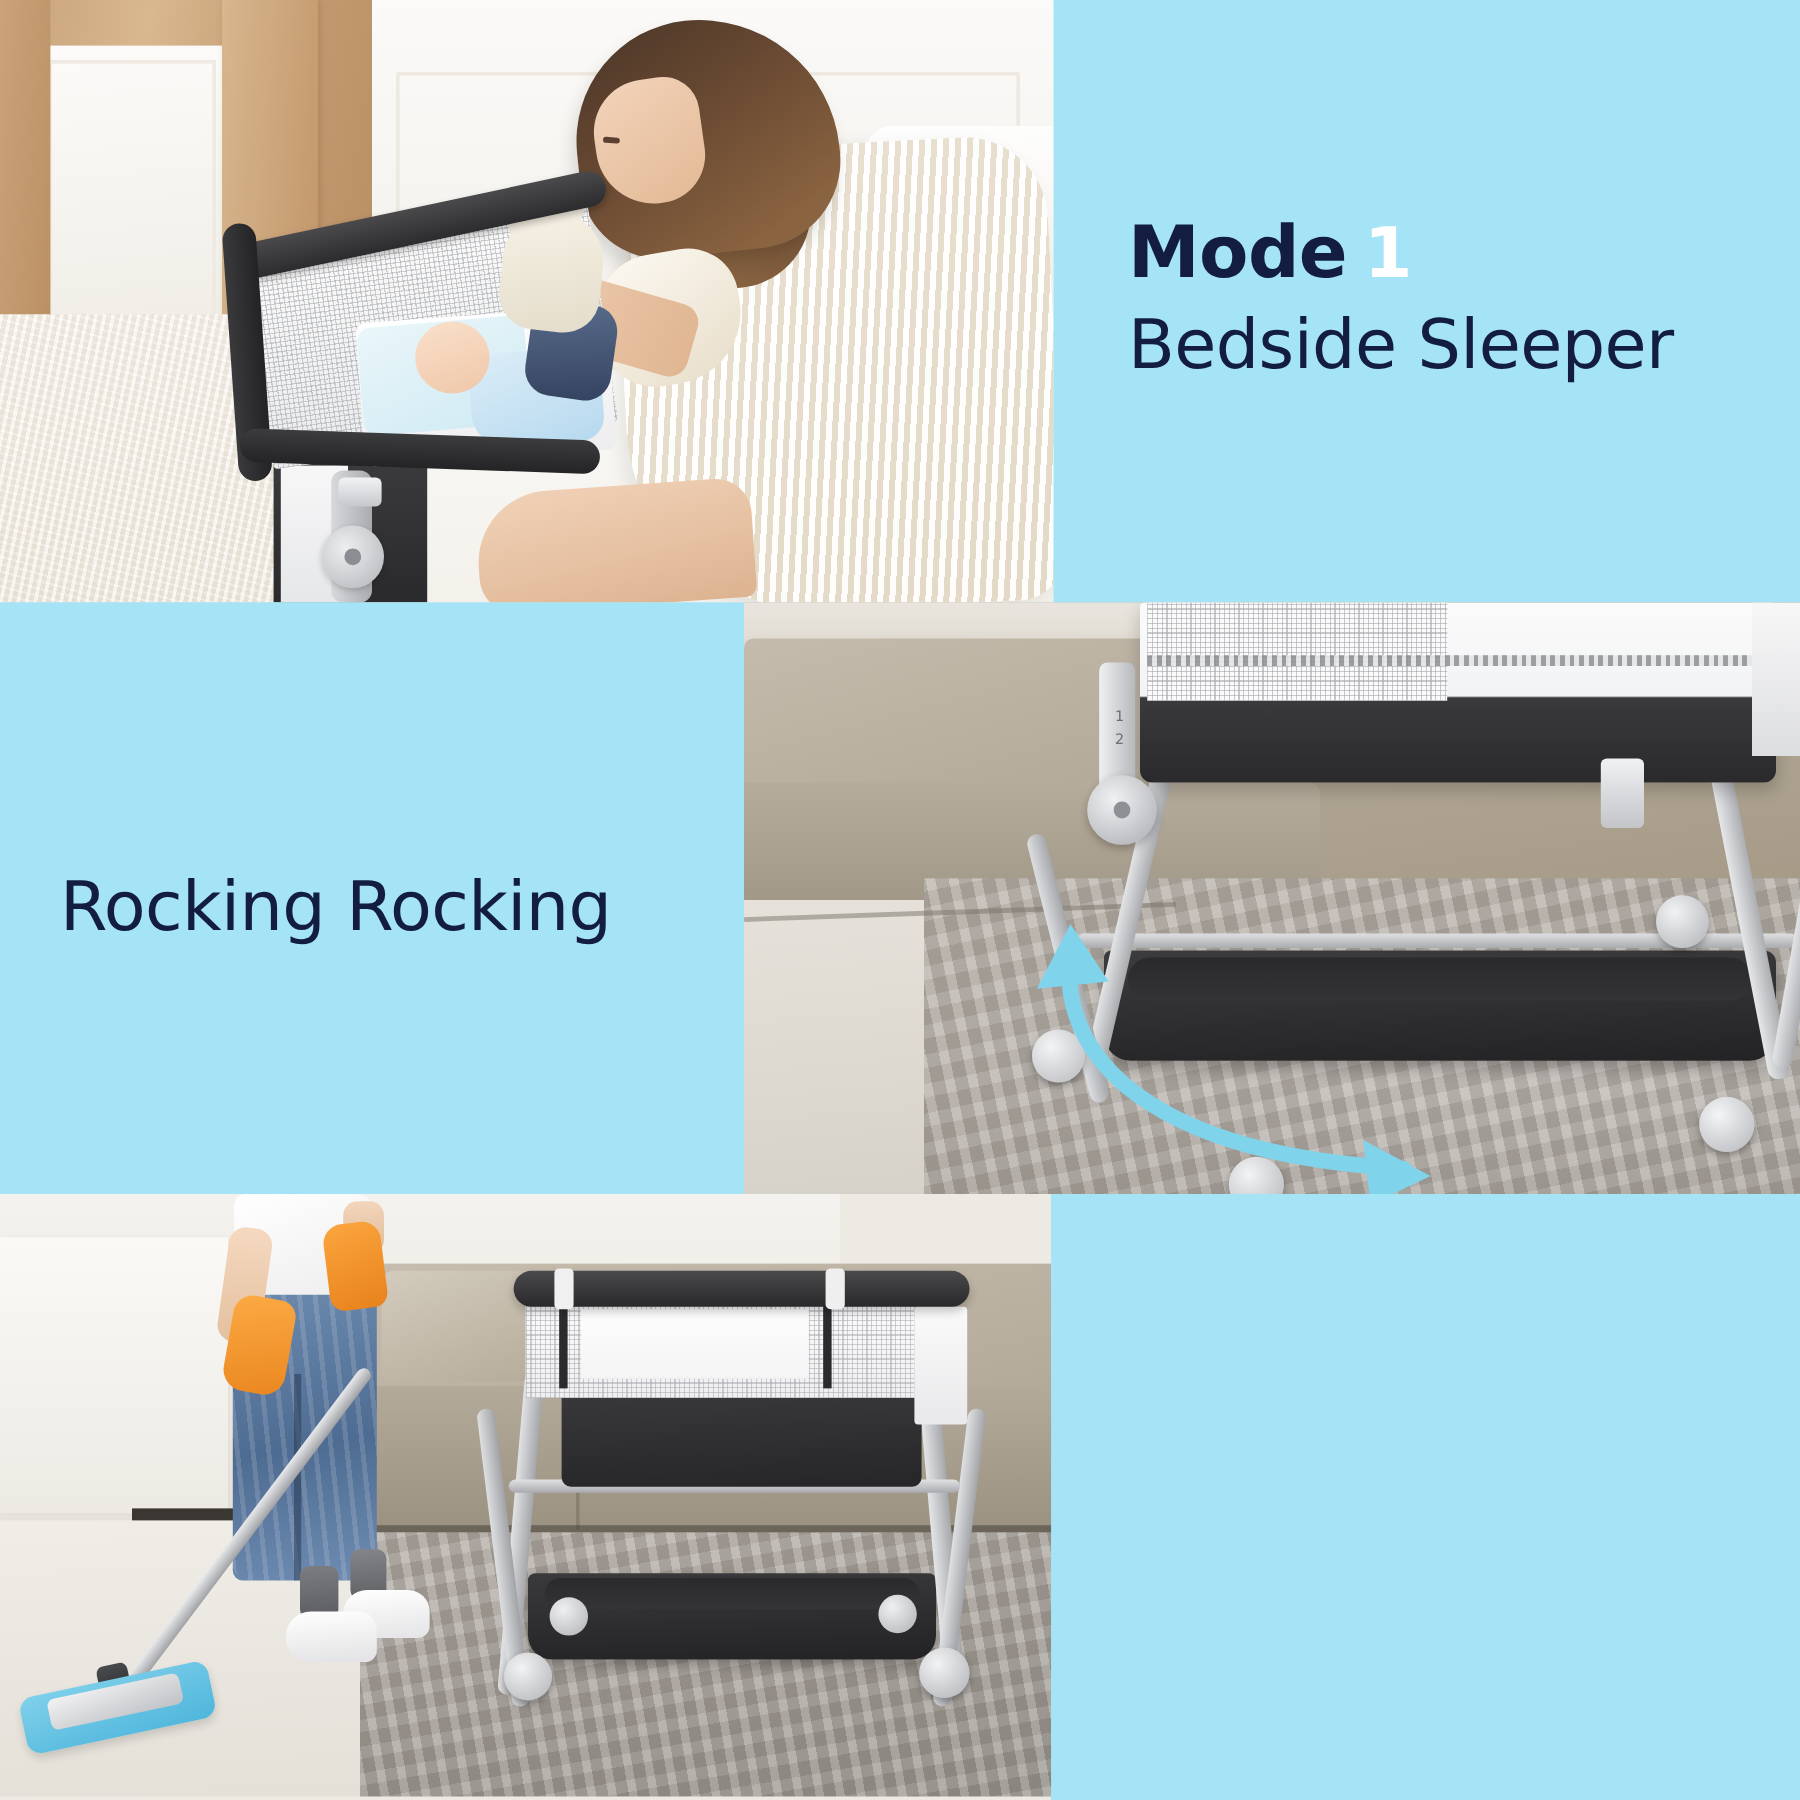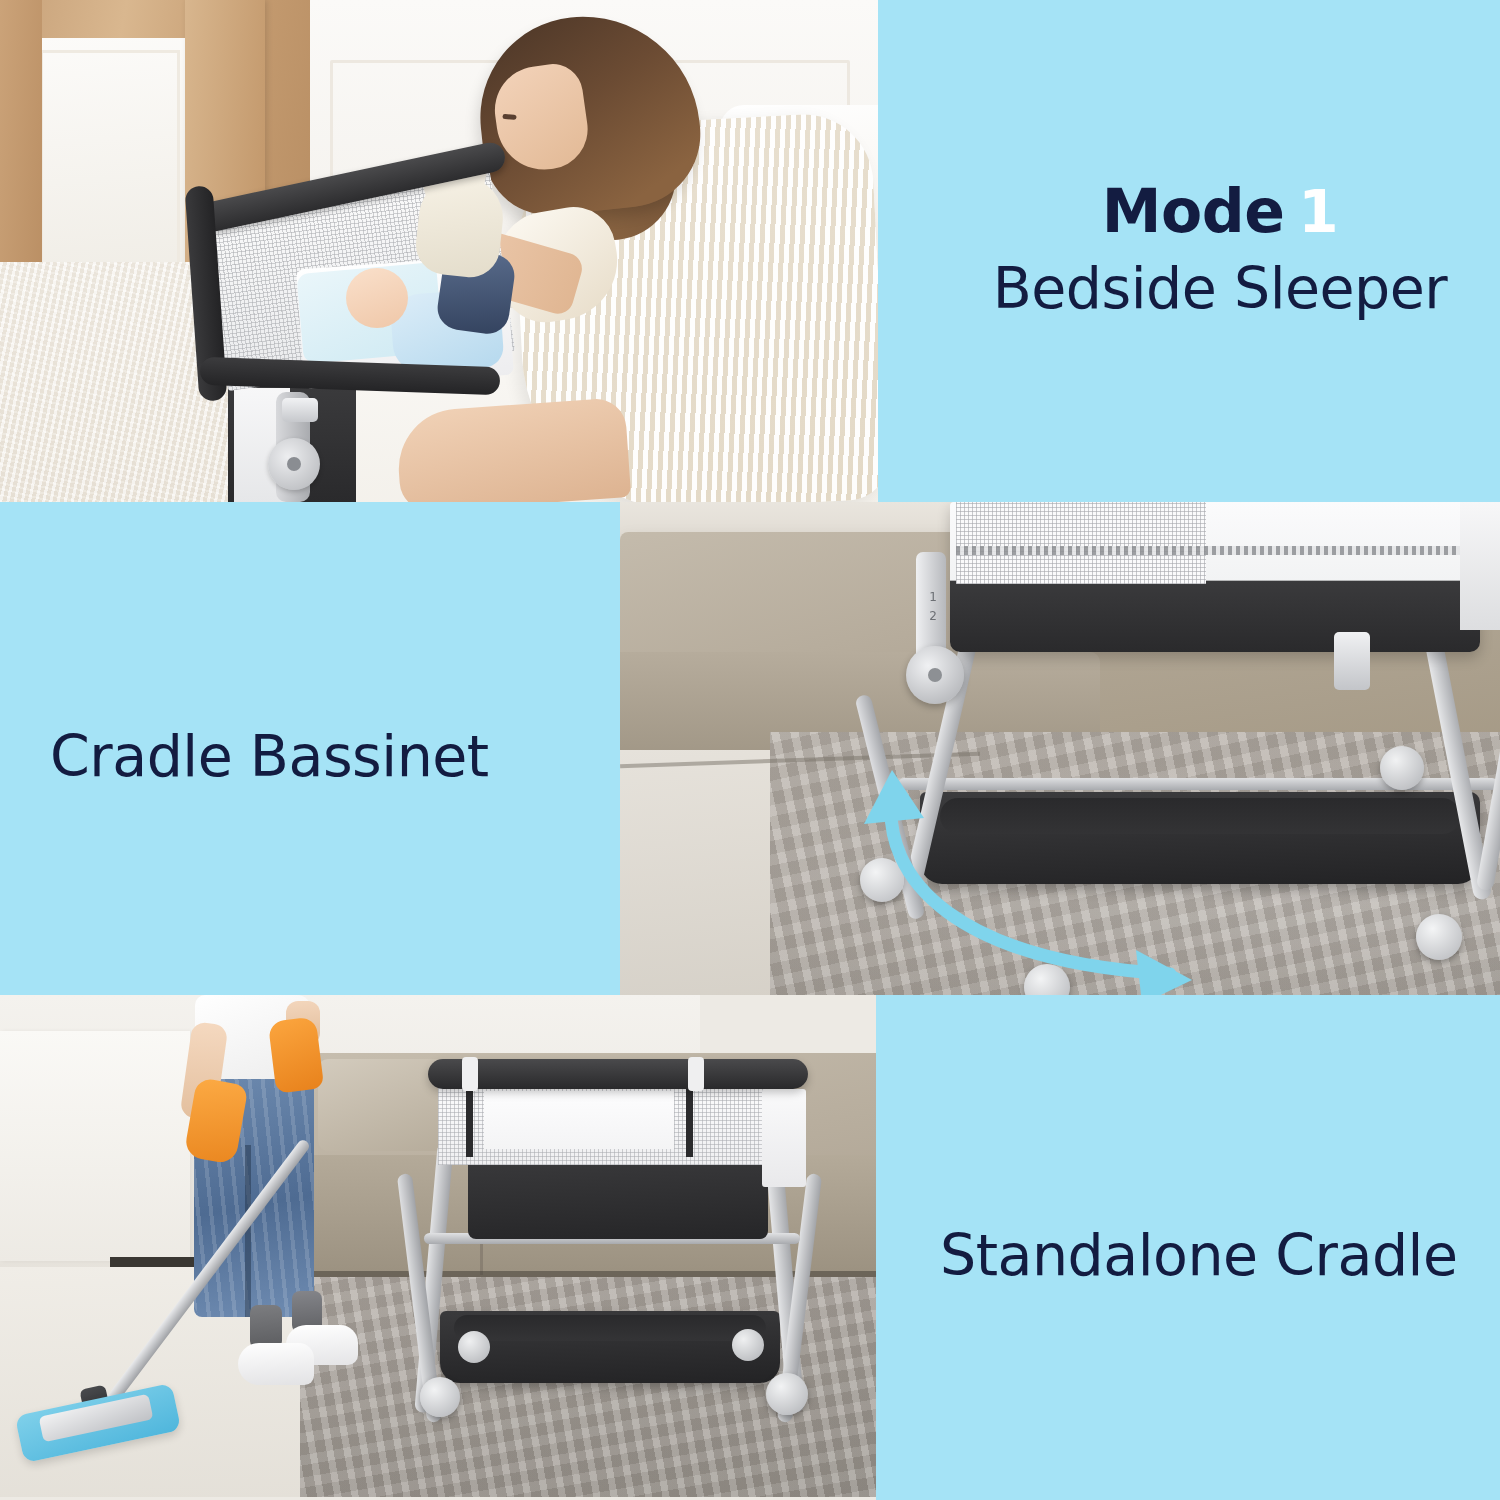--- a/index.html
+++ b/index.html
@@ -666,29 +666,29 @@
     <div class="s1-toy-ear2"></div>
     <div class="s1-toy"></div>
     <div class="s1-bass-rail"></div>
     <div class="s1-bass-rail-l"></div>
     <div class="s1-bass-rail-b"></div>
     <div class="s1-leg-post"></div>
     <div class="s1-clip"></div>
     <div class="s1-knob"></div>
   </div>
 
-  <div class="panel textblock" style="left:878px;top:0;width:622px;height:502px;background:#A5E3F6;padding-left:62px;align-items:center;">
+  <div class="panel textblock" style="left:878px;top:0;width:622px;height:502px;background:#A5E3F6;padding-left:62px;">
     <div class="mode-line">
       <span class="mode-word">Mode</span><span class="mode-num">1</span>
     </div>
     <div class="mode-sub">Bedside Sleeper</div>
   </div>
 
   <div class="panel textblock" style="left:0;top:502px;width:620px;height:493px;background:#A5E3F6;padding-left:50px;">
-    <div class="mode-sub">Cradle Bassinet</div>
+    <div class="mode-sub">Rocking Rocking</div>
   </div>
 
   <div class="photo s2" style="left:620px;top:502px;width:880px;height:493px;">
     <div class="s2-wall"></div>
     <div class="s2-sofa-big"></div>
     <div class="s2-sofa"></div>
     <div class="s2-sofa-seat"></div>
     <div class="s2-sofa-edge"></div>
     <div class="s2-floorA"></div>
     <div class="s2-rug"></div>
@@ -767,16 +767,15 @@
       <div class="s3-b-ring1"></div>
       <div class="s3-b-ring2"></div>
       <div class="s3-b-w3"></div>
       <div class="s3-b-w4"></div>
       <div class="s3-b-w1"></div>
       <div class="s3-b-w2"></div>
     </div>
   </div>
 
   <div class="panel textblock" style="left:876px;top:995px;width:624px;height:505px;background:#A5E3F6;padding-left:64px;">
-    <div class="mode-sub">Standalone Cradle</div>
   </div>
 
 </div>
 
 </body></html>

